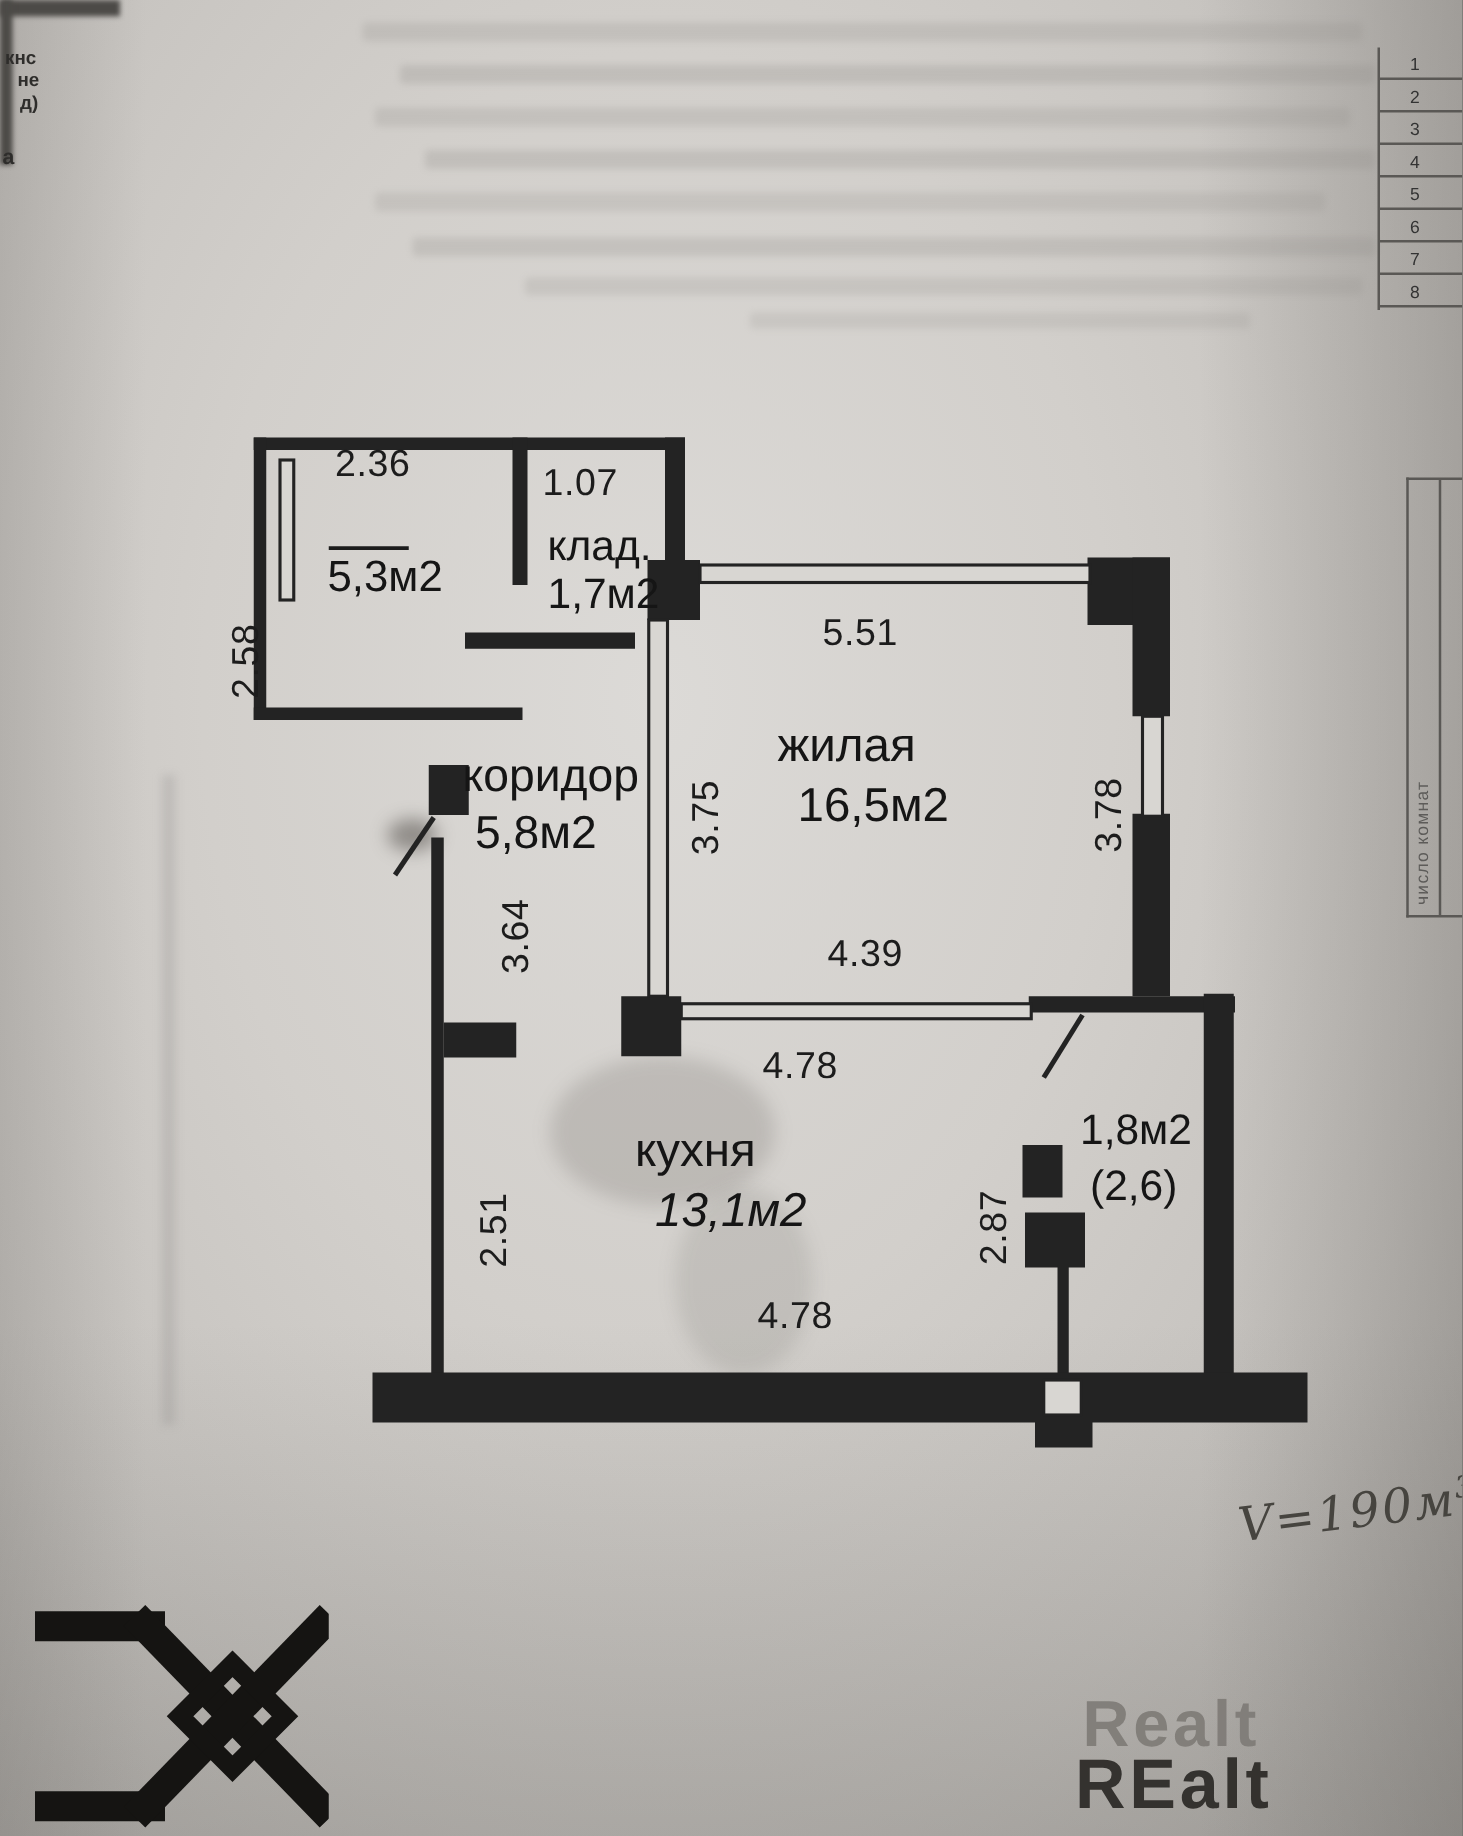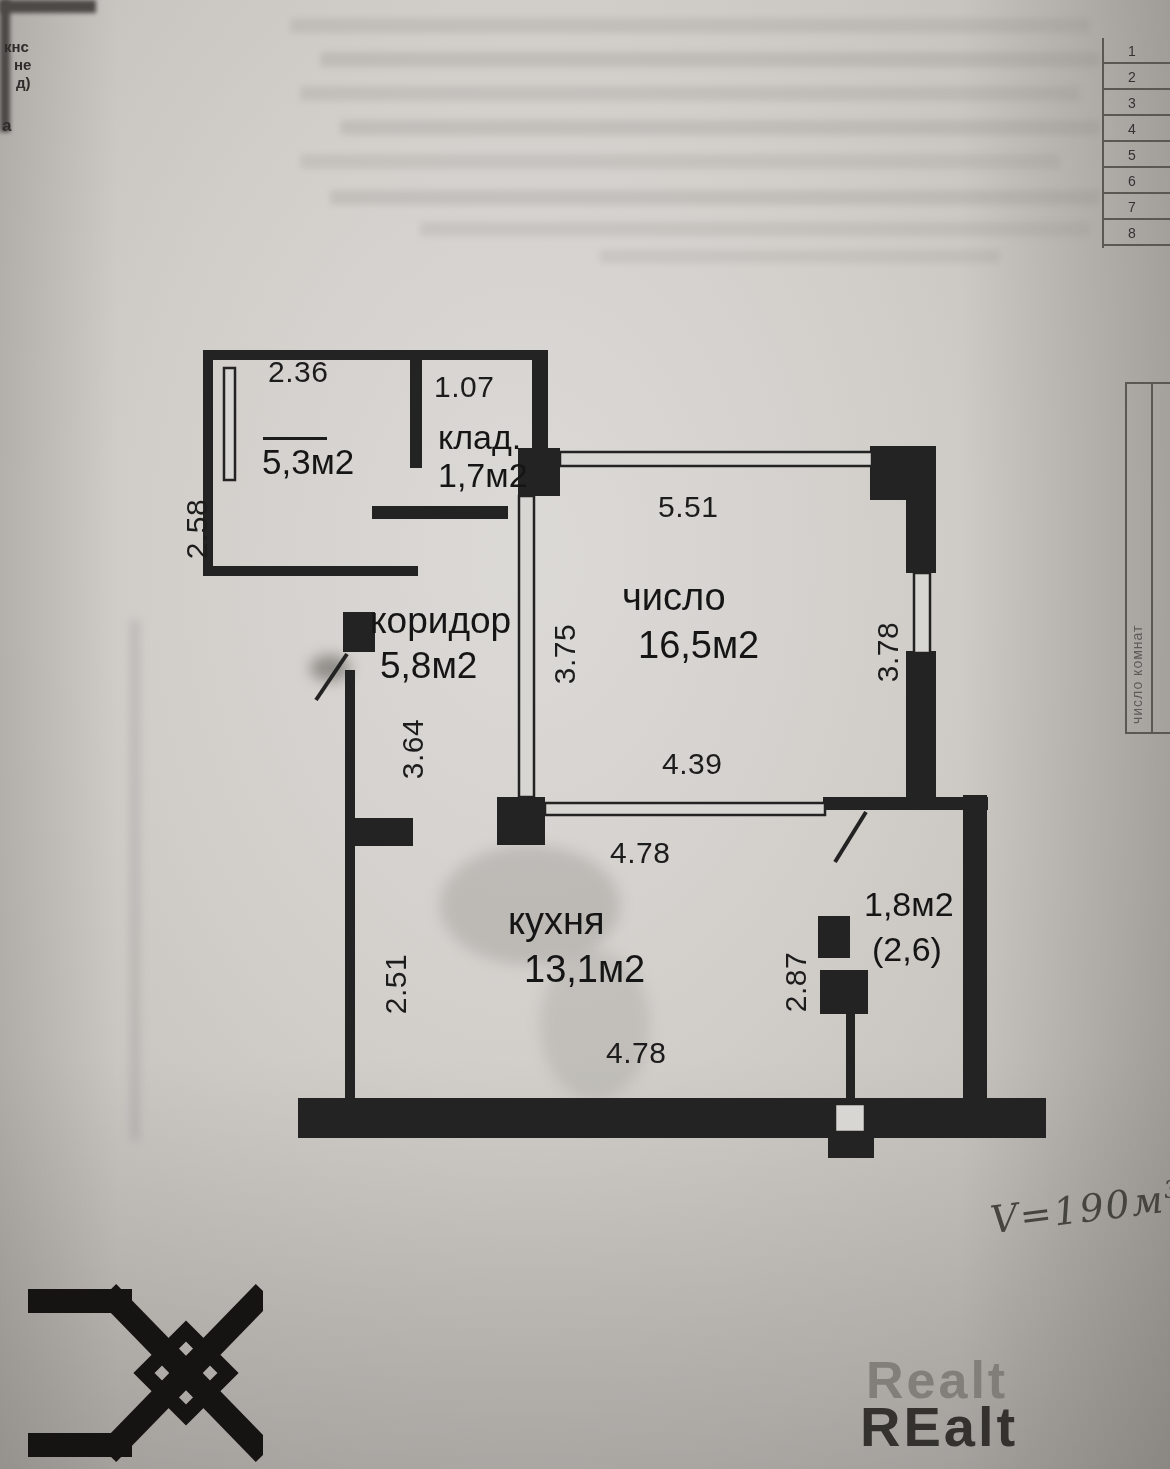--- a/index.html
+++ b/index.html
@@ -151,24 +151,24 @@
   <span class="lbl vlbl" style="left:356px;top:967px;">2.51</span>
   <span class="lbl" style="left:606px;top:1036px;">4.78</span>
   <span class="lbl vlbl" style="left:756px;top:965px;">2.87</span>
 
   <div class="area-bar" style="left:263px;top:437px;width:64px;height:3px;"></div>
   <span class="room" style="left:262px;top:442px;font-size:35px;">5,3м2</span>
   <span class="room small" style="left:426px;top:418px;">клад.</span>
   <span class="room small" style="left:426px;top:456px;">1,7м2</span>
   <span class="room" style="left:370px;top:600px;font-size:37px;">коридор</span>
   <span class="room" style="left:380px;top:645px;font-size:37px;">5,8м2</span>
-  <span class="room" style="left:622px;top:576px;">число</span>
+  <span class="room" style="left:622px;top:576px;">жилая</span>
   <span class="room" style="left:638px;top:624px;">16,5м2</span>
   <span class="room" style="left:508px;top:900px;">кухня</span>
-  <span class="room" style="left:524px;top:948px;">13,1м2</span>
+  <span class="room" style="left:524px;top:948px;font-style:italic;">13,1м2</span>
   <span class="room small" style="left:852px;top:885px;text-align:right;">1,8м2</span>
   <span class="room small" style="left:860px;top:930px;">(2,6)</span>
 
   <div class="volume-note">
     <span>V=190м</span><sup>3</sup>
   </div>
 
   <svg class="logo-svg" style="left:28px;top:1283px;" width="235" height="180" viewBox="0 0 235 180">
     <g stroke="#151412" stroke-width="24" fill="none" stroke-linecap="square">
       <line x1="12" y1="18" x2="92" y2="18"></line>

